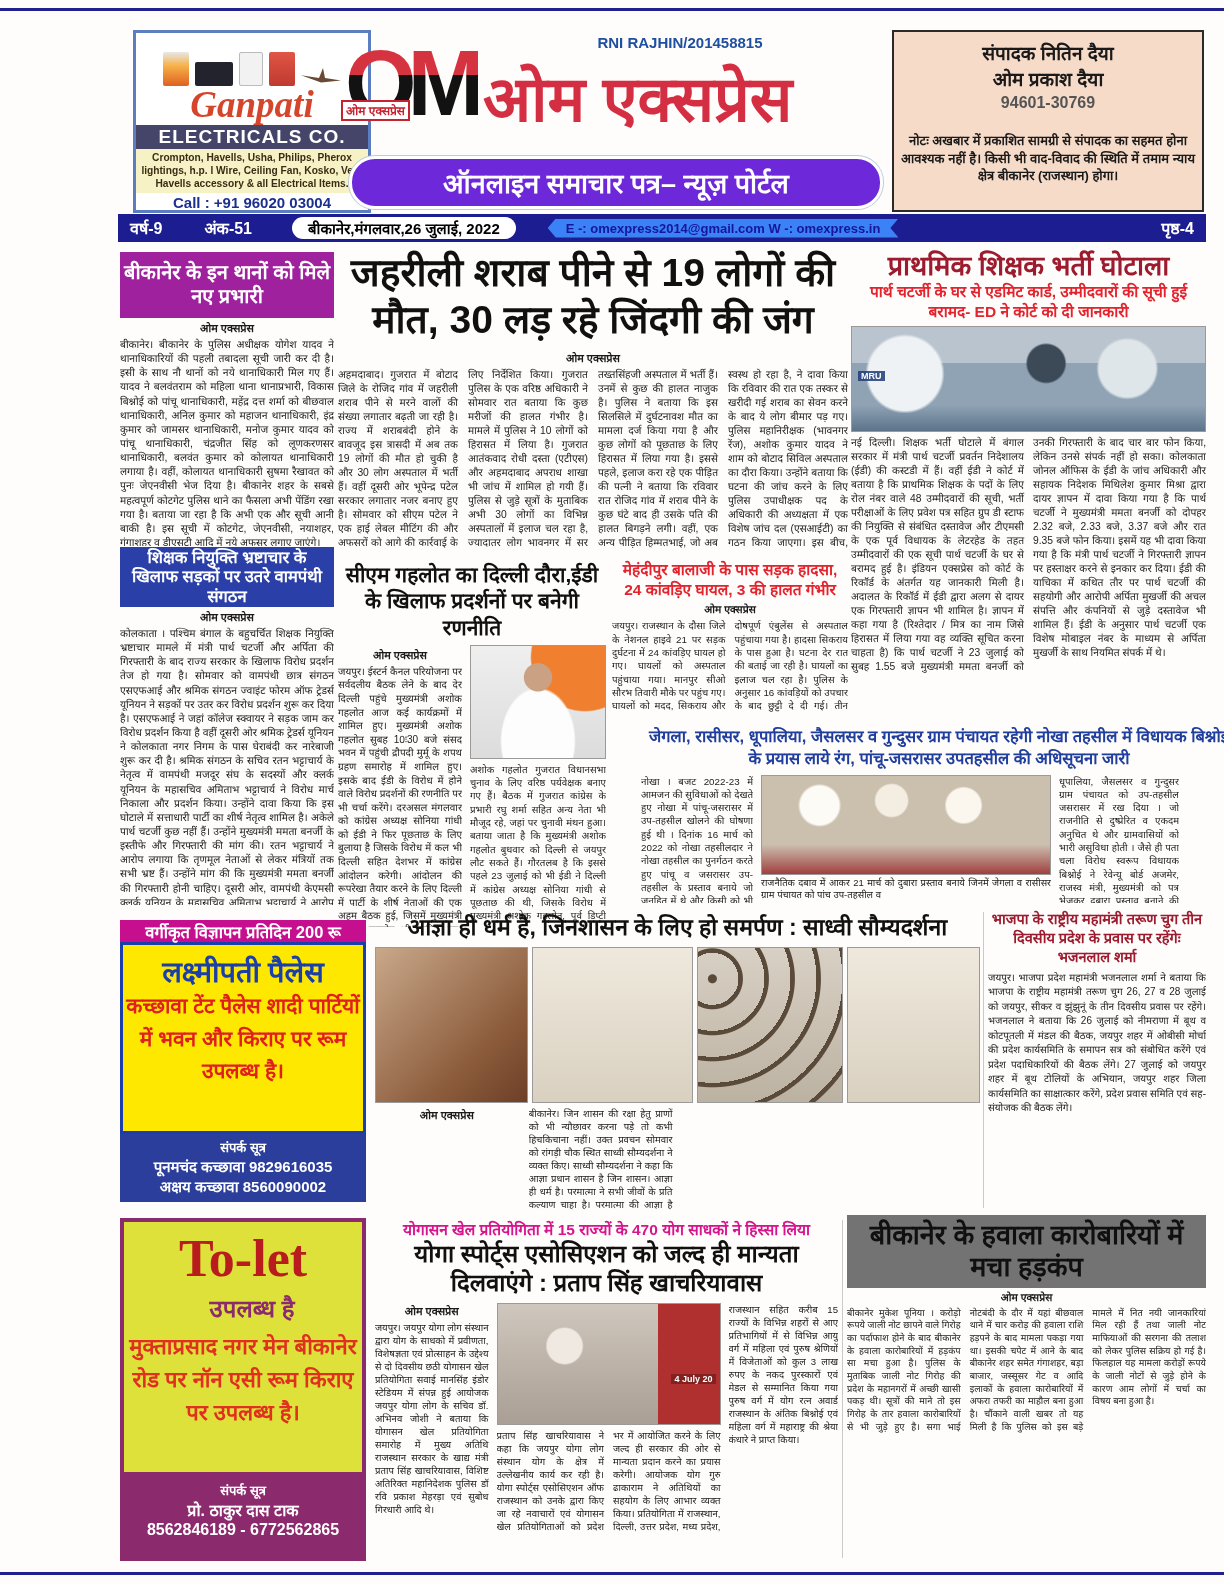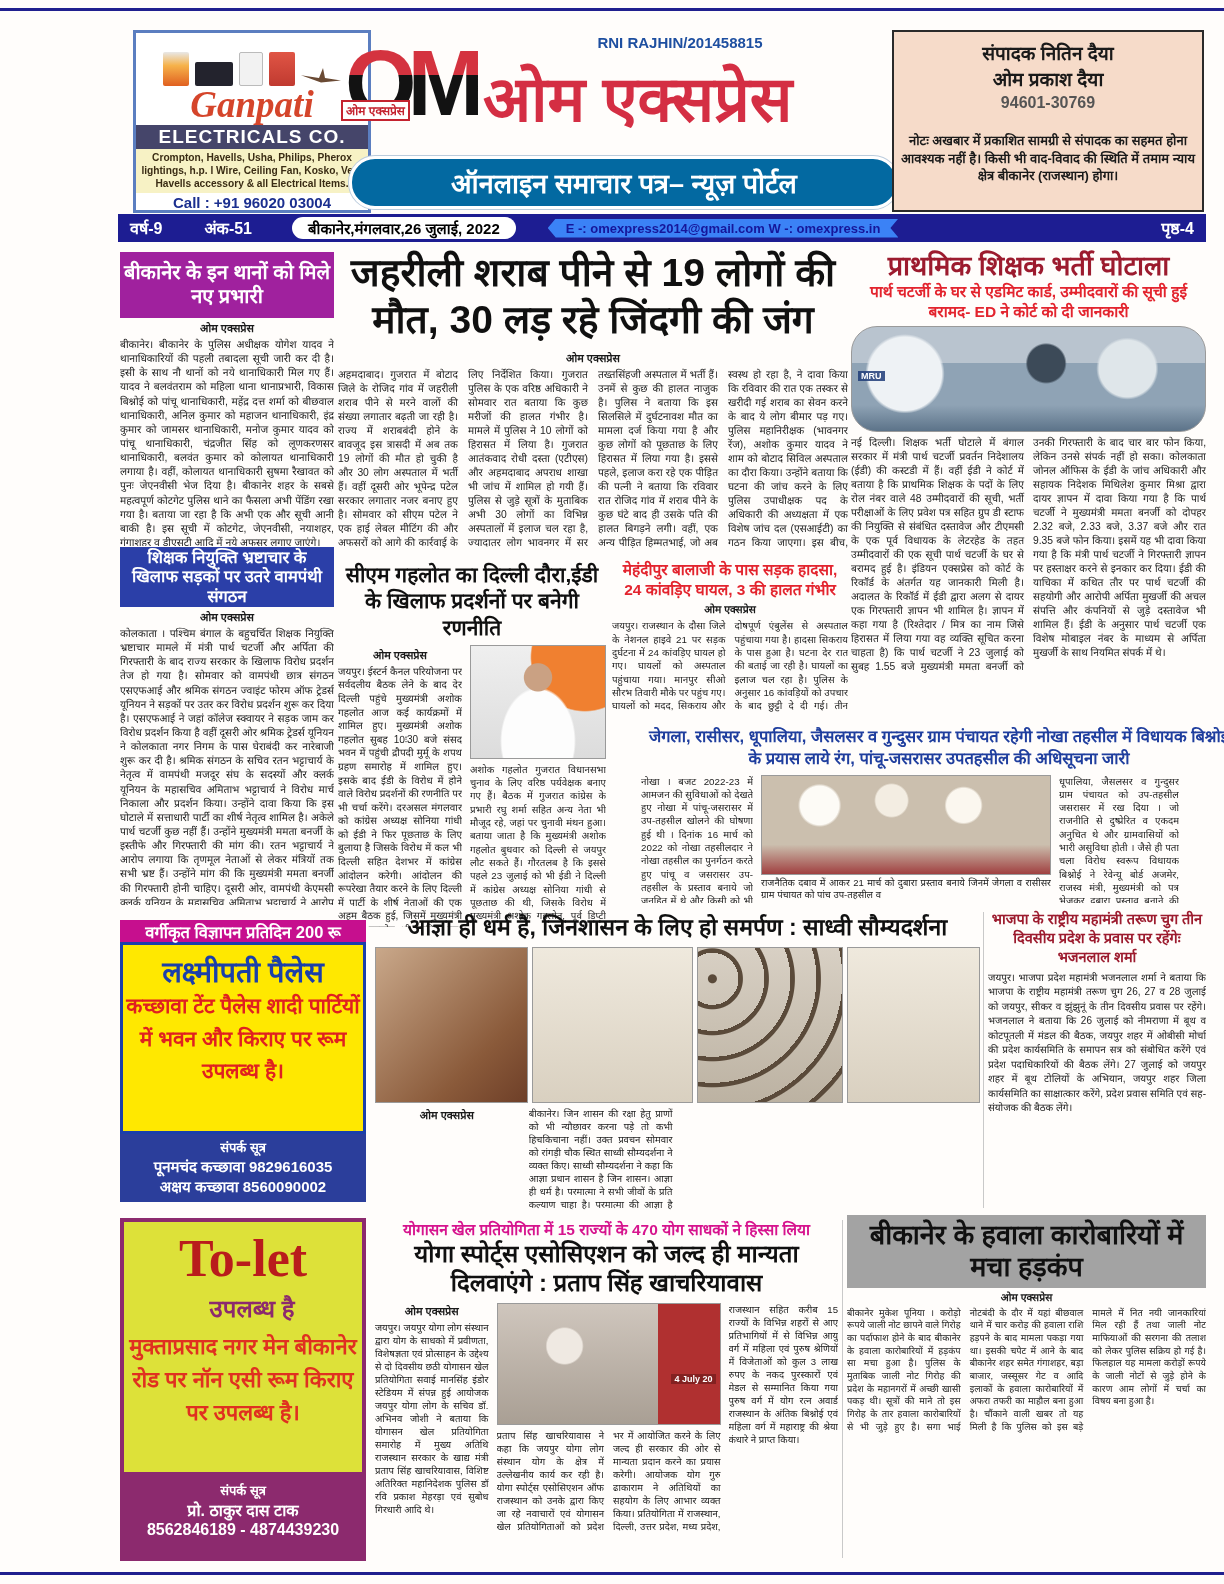--- a/index.html
+++ b/index.html
@@ -20,22 +20,22 @@
   .ganpati-strip{background:#45456a;color:#fff;font-size:19px;font-weight:bold;letter-spacing:1px;padding:1px 0;}
   .ganpati-brands{background:#f7f2c5;color:#3a2c14;font-size:10.2px;font-weight:bold;line-height:1.3;padding:2px 3px;}
   .ganpati-call{color:#1b2f8f;font-weight:bold;font-size:15px;padding:1px 0;}
   .ganpati-addr{background:#e2635a;color:#fff;font-weight:bold;font-size:11.5px;line-height:1.25;padding:2px 2px;}
   .rni{color:#1e4fa0;font-weight:bold;font-size:15px;text-align:center;}
   .om-logo{font-weight:900;font-size:92px;letter-spacing:-9px;line-height:0.9;
      background:linear-gradient(180deg,#d4333f 40%,#121212 40%);-webkit-background-clip:text;background-clip:text;color:transparent;}
   .om-badge{position:absolute;left:-4px;top:58px;background:#fff;border:2px solid #c4232f;color:#c4232f;
      font-size:12px;font-weight:bold;padding:0 3px;white-space:nowrap;}
   .mast-title{color:#d42e43;font-weight:900;font-size:63px;line-height:1;white-space:nowrap;}
-  .tagline{background:#0369a1;border-radius:26px;color:#fff;font-weight:bold;font-size:27px;text-align:center;
-     padding:5px 8px;border:3px solid #fff;box-shadow:0 0 0 1px #bcd;}
+  .tagline{background:#6d28d9;border-radius:26px;color:#fff;font-weight:bold;font-size:27px;text-align:center;
+     padding:5px 0;border:3px solid #fff;box-shadow:0 0 0 1px #bcd;}
   .editor{background:#f6dbc9;border:2px solid #2a2a2a;box-sizing:border-box;text-align:center;padding:8px 6px;overflow:hidden;}
   .editor .l1{font-size:19px;font-weight:bold;}
   .editor .ph{font-size:16px;font-weight:bold;color:#555;margin:2px 0 20px;}
   .editor .note{font-size:13px;font-weight:bold;line-height:1.35;}
   .datebar{background:#1d1d92;color:#fff;display:flex;align-items:center;font-weight:bold;box-sizing:border-box;padding:0 12px;gap:14px;}
   .datebar .pill{background:#fff;color:#000;border-radius:13px;padding:1px 16px;font-size:15px;white-space:nowrap;}
   .datebar .mail{background:#3b82f6;color:#16169a;font-size:13px;padding:2px 18px;white-space:nowrap;
      clip-path:polygon(8px 0,100% 0,calc(100% - 8px) 50%,100% 100%,8px 100%,0 50%);}
   
   .head-box{color:#fff;font-weight:bold;text-align:center;line-height:1.18;display:flex;align-items:center;justify-content:center;}
@@ -53,27 +53,27 @@
   .clsf-head{background:#c60f8e;color:#fff;font-weight:bold;font-size:16.5px;text-align:center;display:flex;align-items:center;justify-content:center;}
   .yellow-box{background:#ffe800;border:3px solid #1b3faa;box-sizing:border-box;text-align:center;overflow:hidden;}
   .yellow-box .t{color:#1b3faa;font-weight:bold;font-size:29px;margin-top:6px;}
   .yellow-box .r{color:#e02020;font-weight:bold;font-size:21px;line-height:1.55;}
   .blue-foot{background:#2b3e9b;color:#fff;text-align:center;font-weight:bold;overflow:hidden;}
   .tolet-box{background:#dde139;border:4px solid #8c2a6e;box-sizing:border-box;text-align:center;overflow:hidden;}
   .tolet-box .t{font-family:"Liberation Serif","DejaVu Serif",serif;color:#b91c1c;font-weight:bold;font-size:52px;line-height:1.1;margin-top:8px;}
   .tolet-box .s{color:#8c2a6e;font-weight:bold;font-size:24px;margin:4px 0 6px;padding-left:18px;}
   .tolet-box .r{color:#e03020;font-weight:bold;font-size:22px;line-height:1.5;}
   .purple-foot{background:#8c2a6e;color:#fff;text-align:center;font-weight:bold;overflow:hidden;}
-  .lavender{background:#a3a3a3;}
+  .lavender{background:#737373;}
   
   .p-ed{background:
      radial-gradient(circle at 15% 45%, #eef2f5 0 12%, transparent 13%),
      radial-gradient(circle at 55% 35%, #3c4a58 0 9%, transparent 10%),
      radial-gradient(circle at 78% 40%, #dfe6ea 0 10%, transparent 11%),
-     linear-gradient(180deg,#b9c4cf 0 35%,#8fa3b5 35% 75%,#5c7389 100%); border-radius: 26px;}
+     linear-gradient(180deg,#b9c4cf 0 35%,#8fa3b5 35% 75%,#5c7389 100%);}
   .p-gehlot{background:
      radial-gradient(circle at 50% 28%, #caa183 0 13%, transparent 14%),
      radial-gradient(ellipse at 50% 85%, #fdfdfd 0 38%, transparent 40%),
      radial-gradient(circle at 85% 10%, #f08030 0 35%, transparent 36%),
      linear-gradient(180deg,#efefef,#dcdcdc);}
   .p-crowd{background:
      radial-gradient(circle at 20% 30%, #fdfbf6 0 8%, transparent 9%),
      radial-gradient(circle at 45% 25%, #f3ede2 0 9%, transparent 10%),
      radial-gradient(circle at 70% 30%, #fbf7ef 0 8%, transparent 9%),
      linear-gradient(180deg,#cbbfae 0 70%,#a04040 100%);}
@@ -209,21 +209,21 @@
 
   <div class="abs" style="left:120px;top:1218px;width:246px">
     <div class="tolet-box" style="height:258px">
       <div class="t">To-let</div>
       <div class="s">उपलब्ध है</div>
       <div class="r">मुक्ताप्रसाद नगर मेन बीकानेर रोड पर नॉन एसी रूम किराए पर उपलब्ध है।</div>
     </div>
     <div class="purple-foot" style="height:80px;padding-top:5px">
       <div style="font-size:13px">संपर्क सूत्र</div>
       <div style="font-size:16px">प्रो. ठाकुर दास टाक</div>
-      <div style="font-size:16px">8562846189 - 4874439230</div>
+      <div style="font-size:16px">8562846189 - 6772562865</div>
     </div>
   </div>
 
   <div class="abs" style="left:375px;top:910px;width:605px">
     <div class="h-black" style="font-size:23px">आज्ञा ही धर्म है, जिनशासन के लिए हो समर्पण : साध्वी सौम्यदर्शना</div>
     <div style="display:flex;gap:4px;margin-top:5px;height:156px">
       <div class="photo p-warm" style="flex:1.1"></div>
       <div class="photo p-cream" style="flex:1.15"></div>
       <div class="photo p-crowd2" style="flex:1.05"></div>
       <div class="photo p-cream" style="flex:0.95"></div>

